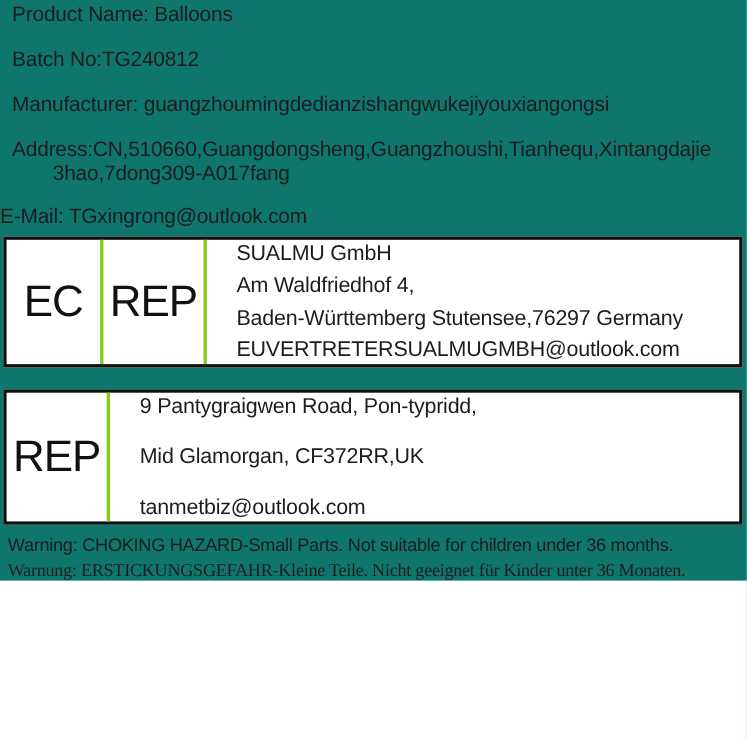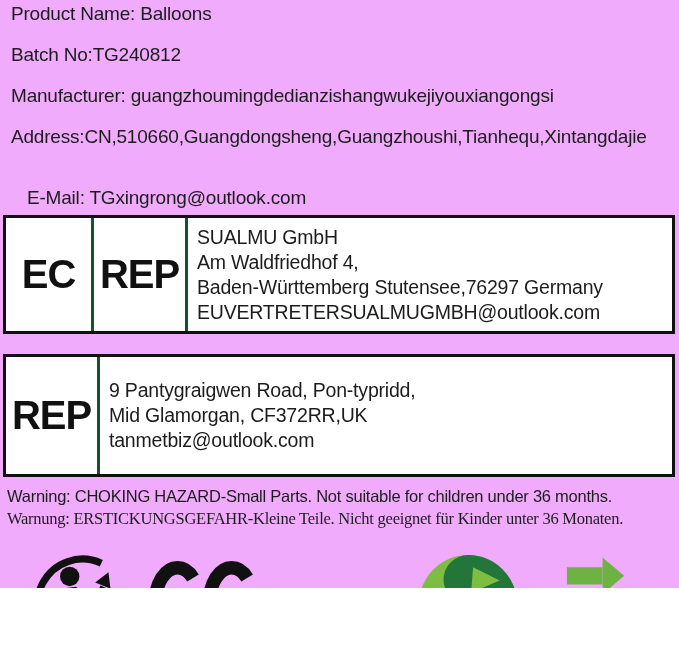--- a/index.html
+++ b/index.html
@@ -1,58 +1,59 @@
 <!DOCTYPE html>
 <html><head>
 <meta charset="utf-8">
 <style>
   html,body{margin:0;padding:0;background:#fff;}
   #page{
     position:relative;
-    width:679px;height:588px;
-    background:#f0abfc;
+    width:679px;height:528px;
+    background:#0f766e;
     font-family:"Liberation Sans","DejaVu Sans",sans-serif;
     color:#1c1c1c;
     overflow:hidden;
   }
   .line{position:absolute;font-size:19px;white-space:nowrap;letter-spacing:-0.2px;}
   .rep-box{
     position:absolute;left:3px;width:672px;
     border:3px solid #111;box-sizing:border-box;
     display:flex;align-items:stretch;background:#fff;
   }
   .rep-cell{
     display:flex;align-items:center;justify-content:center;
-    font-weight:700;font-size:40px;letter-spacing:-1px;color:#111;
-    border-right:3px solid #14532d;box-sizing:border-box;
+    font-weight:400;font-size:40px;letter-spacing:-1px;color:#111;
+    border-right:3px solid #84cc16;box-sizing:border-box;
   }
   .rep-cell.code{width:88px;}
   .rep-cell.rep{width:94px;}
   .rep-text{
-    flex:1;display:flex;flex-direction:column;justify-content:center;
-    padding-left:9px;font-size:19.5px;line-height:25px;letter-spacing:-0.2px;
+    flex:1;display:flex;flex-direction:column;justify-content:space-between;
+    padding-left:27px;font-size:19.5px;line-height:25px;letter-spacing:-0.2px;
   }
   .warn{position:absolute;left:7px;font-size:16.5px;letter-spacing:-0.25px;white-space:nowrap;}
   .icon{position:absolute;}
   .made-in{
     position:absolute;left:266px;top:640px;width:146px;
     text-align:right;font-size:20px;font-weight:700;color:#111;
     letter-spacing:-0.3px;white-space:nowrap;
   }
 </style>
 </head>
 <body>
 
 <div id="page">
 
   <div class="line" style="left:11px;top:3px;">Product Name: Balloons</div>
   <div class="line" style="left:11px;top:44px;">Batch No:TG240812</div>
   <div class="line" style="left:11px;top:85px;">Manufacturer: guangzhoumingdedianzishangwukejiyouxiangongsi</div>
   <div class="line" style="left:11px;top:126px;">Address:CN,510660,Guangdongsheng,Guangzhoushi,Tianhequ,Xintangdajie</div>
-  <div class="line" style="left:27px;top:187px;text-align:center;">E-Mail: TGxingrong@outlook.com</div>
+  <div class="line" style="left:48px;top:148px;">3hao,7dong309-A017fang</div>
+  <div class="line" style="left:0;top:187px;text-align:center;">E-Mail: TGxingrong@outlook.com</div>
 
   <div class="rep-box" style="top:215px;height:119px;">
     <div class="rep-cell code">EC</div>
     <div class="rep-cell rep">REP</div>
     <div class="rep-text">
       <div>SUALMU GmbH</div>
       <div>Am Waldfriedhof 4,</div>
       <div>Baden-Württemberg Stutensee,76297 Germany</div>
       <div>EUVERTRETERSUALMUGMBH@outlook.com</div>
     </div>

